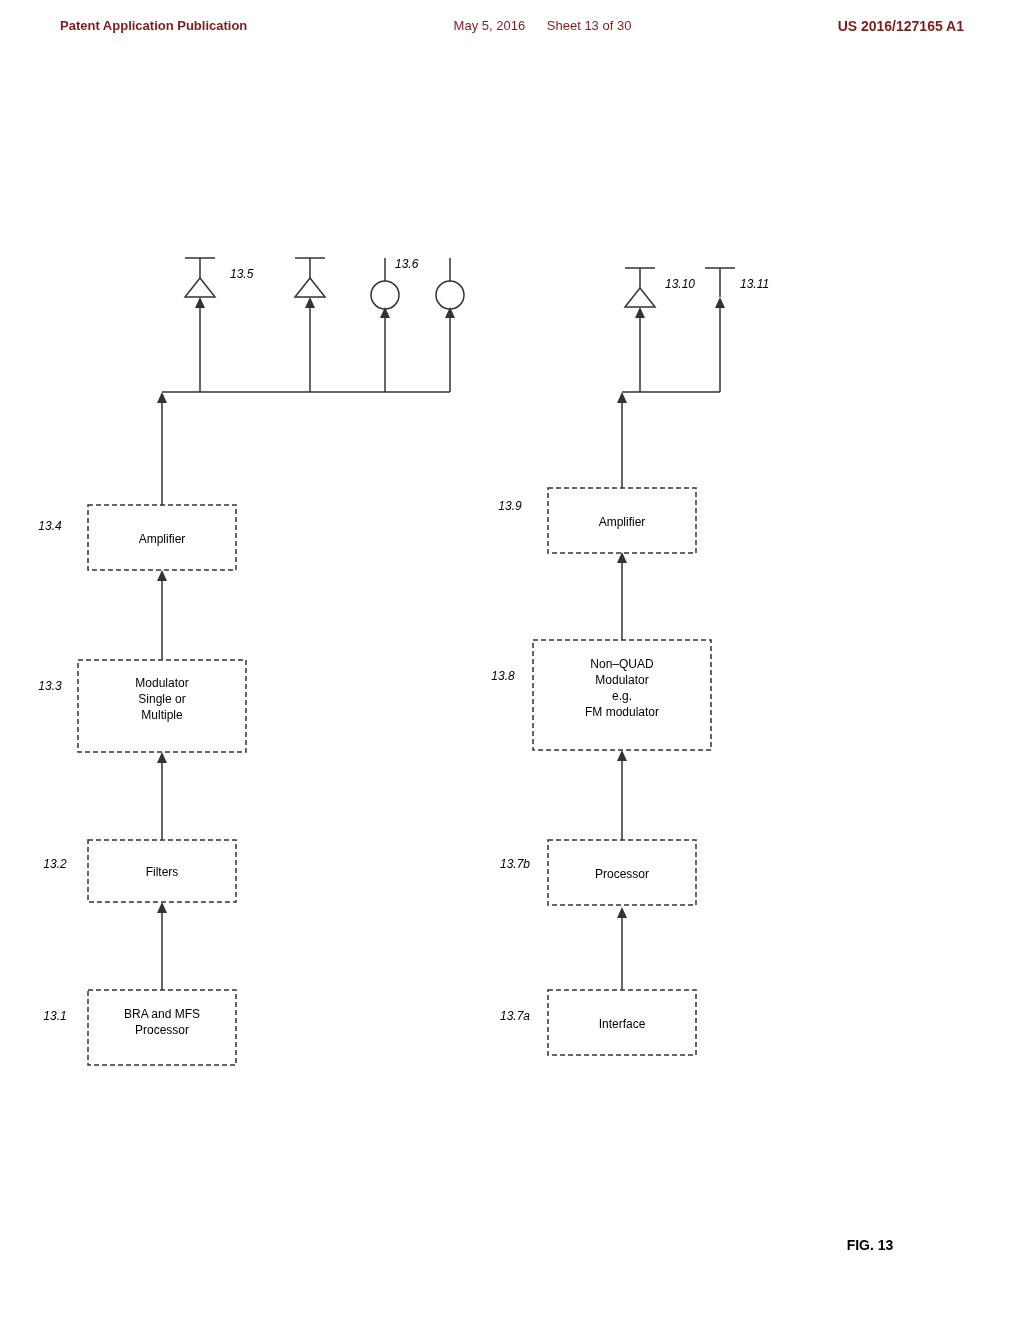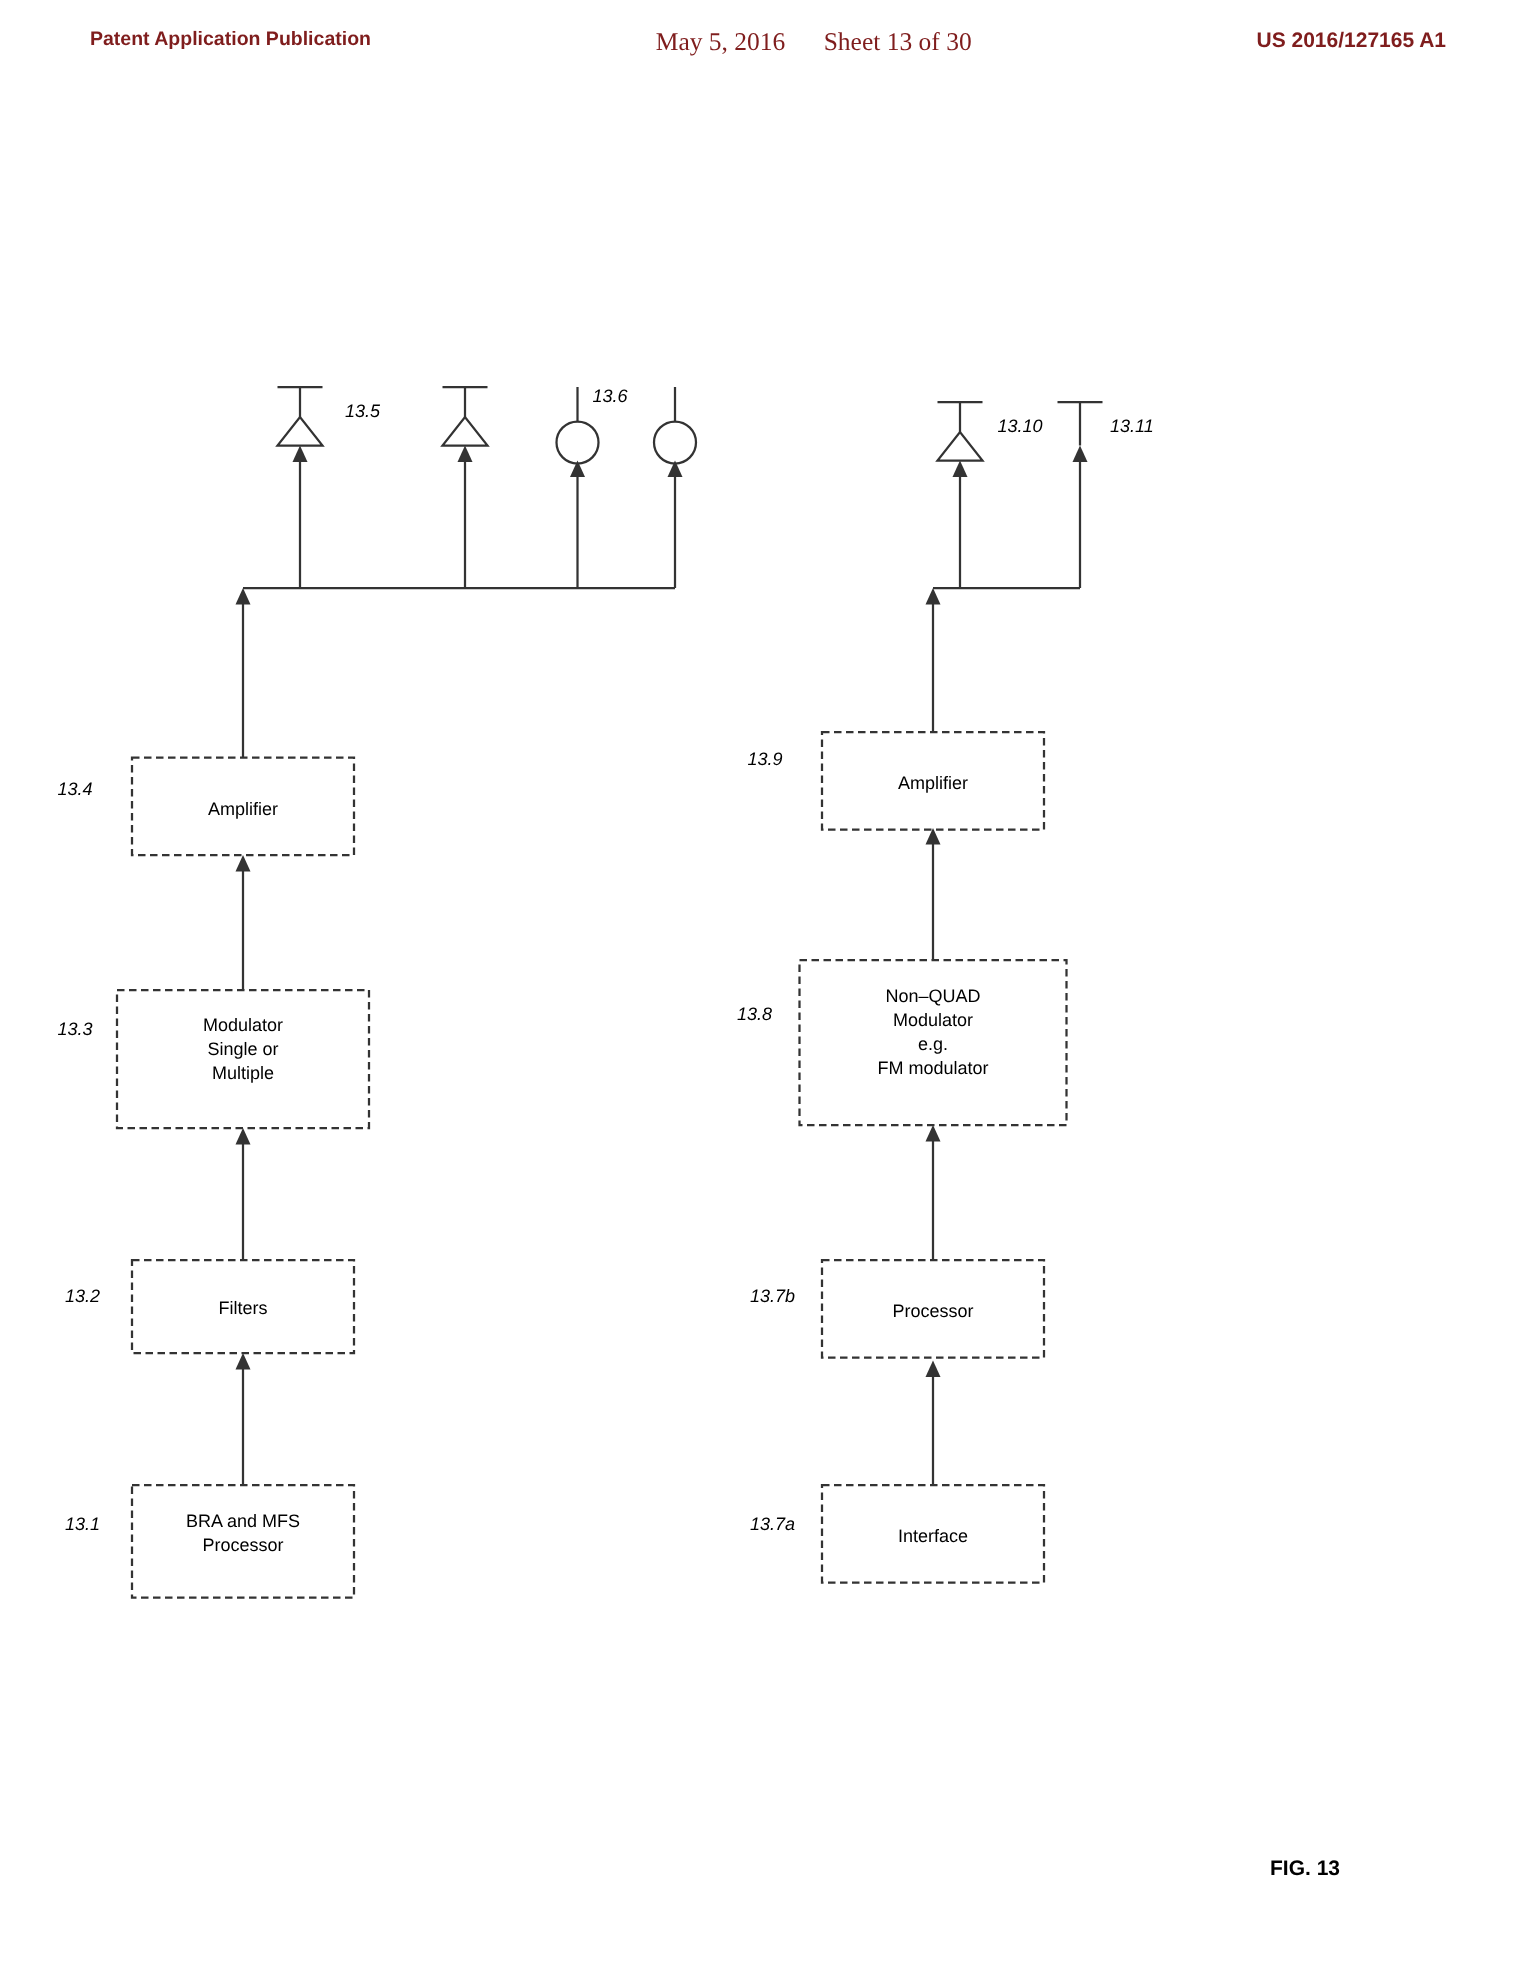--- a/index.html
+++ b/index.html
@@ -22,22 +22,21 @@
       justify-content: space-between;
       padding: 18px 60px 0 60px;
       font-size: 13px;
       color: #7f1d1d;
     }
     .header-left {
       font-weight: bold;
       font-size: 13px;
     }
     .header-center {
-      font-size: 17px;
-      font-family: Liberation Serif, serif;
+      font-size: 13px;
     }
     .header-right {
       font-size: 14px;
       font-weight: bold;
     }
     .diagram-area {
       position: absolute;
       top: 120px;
       left: 0;
       width: 1024px;

